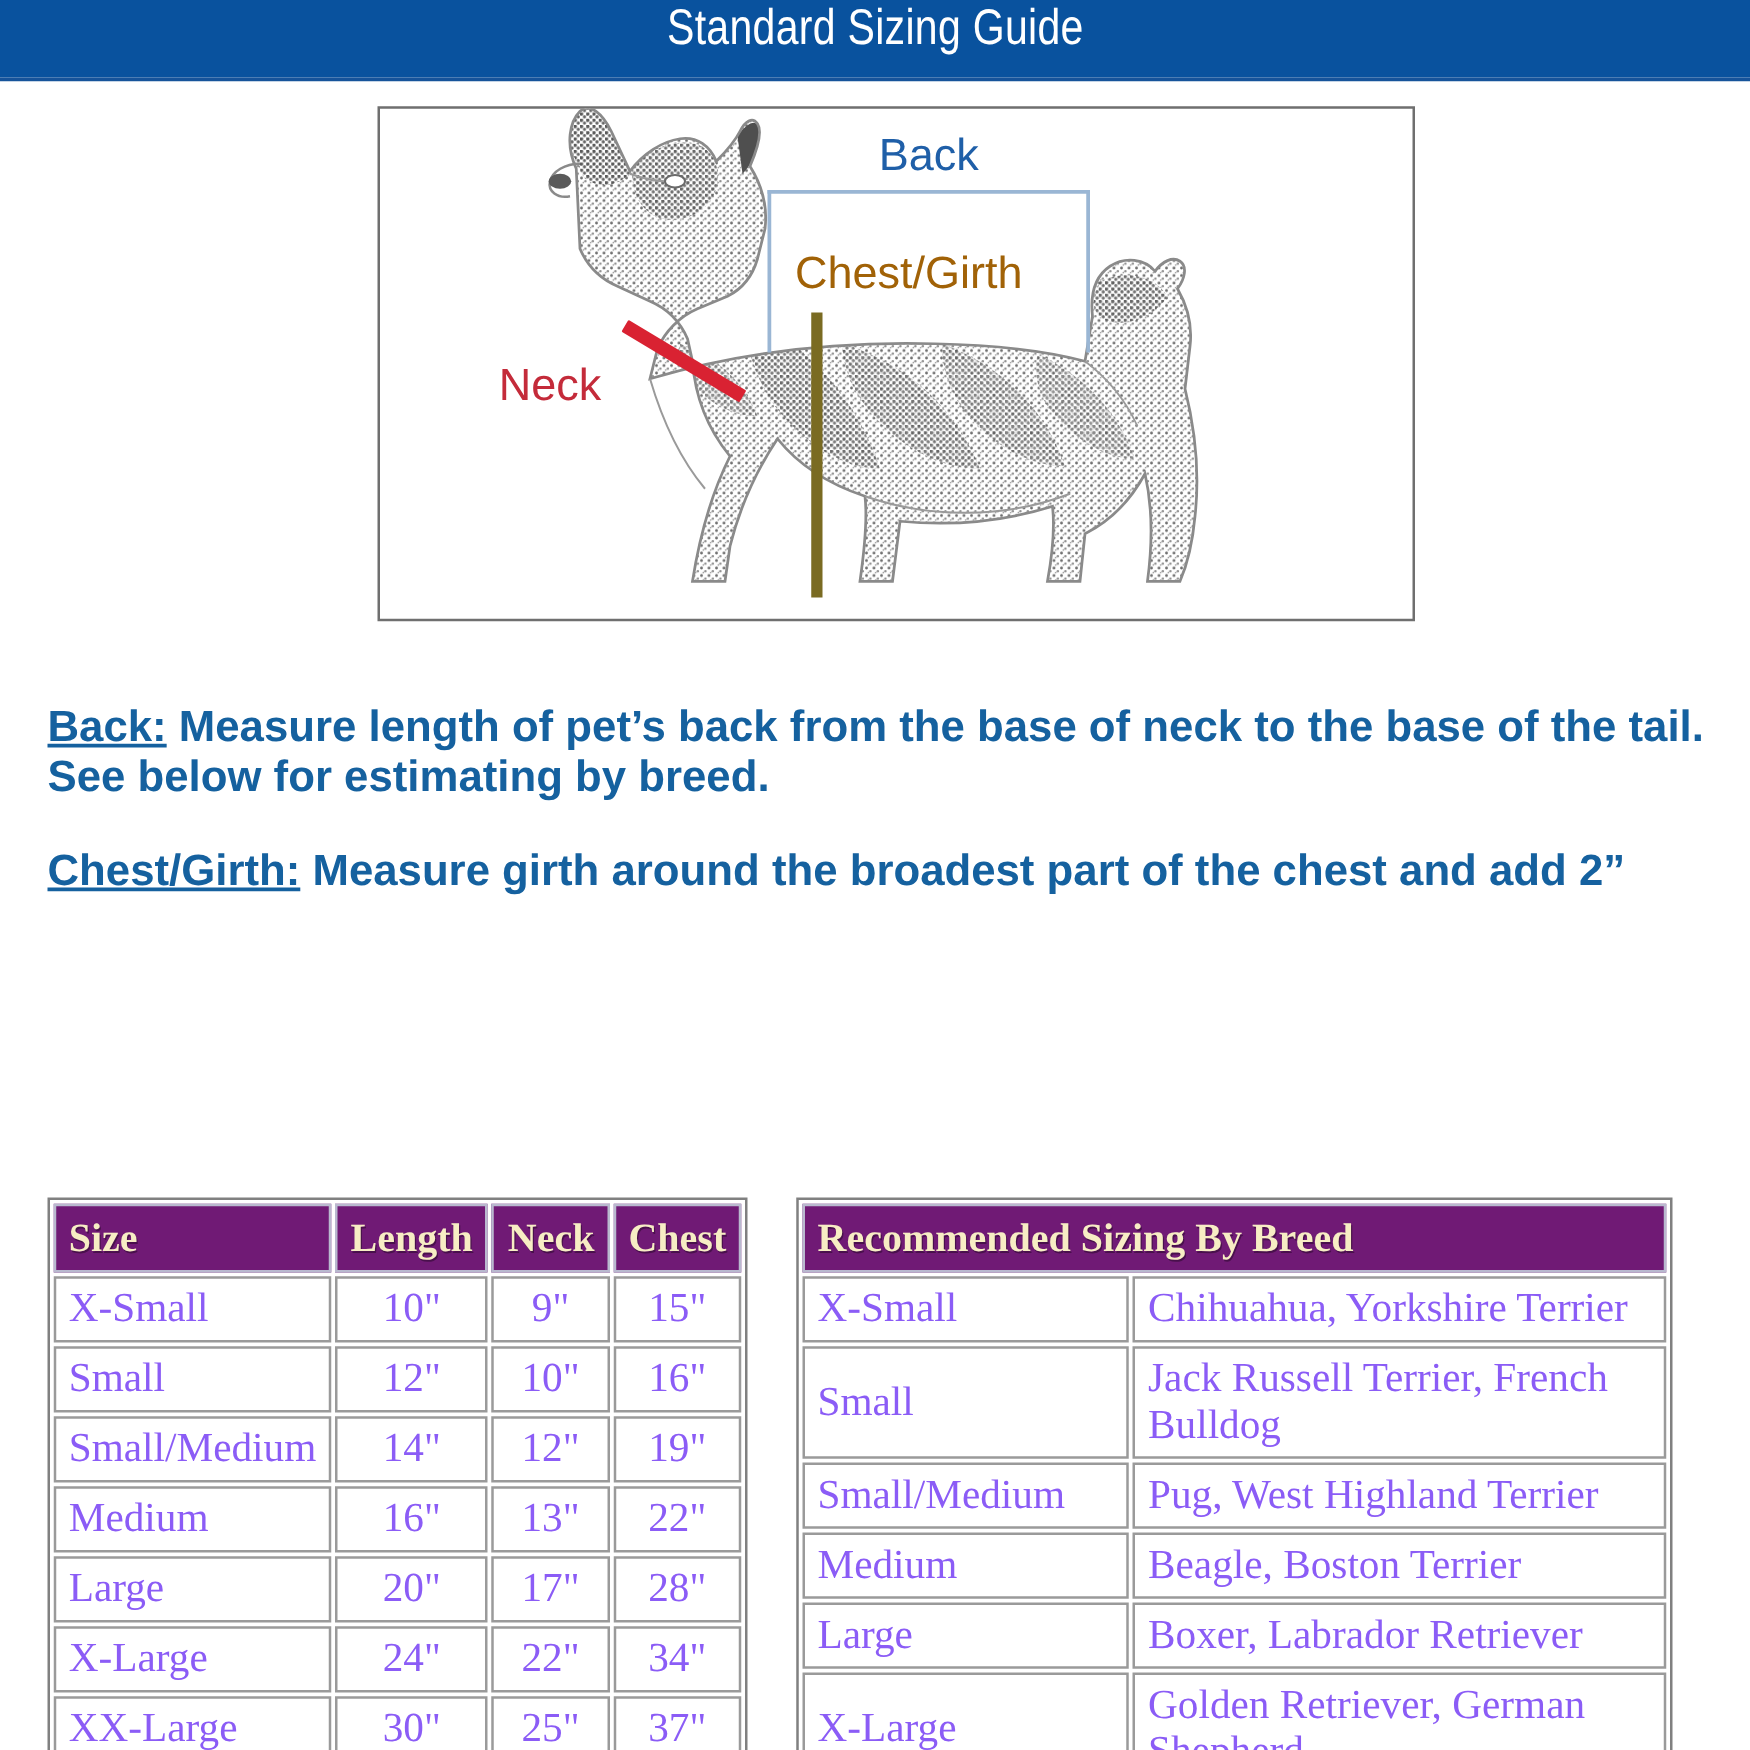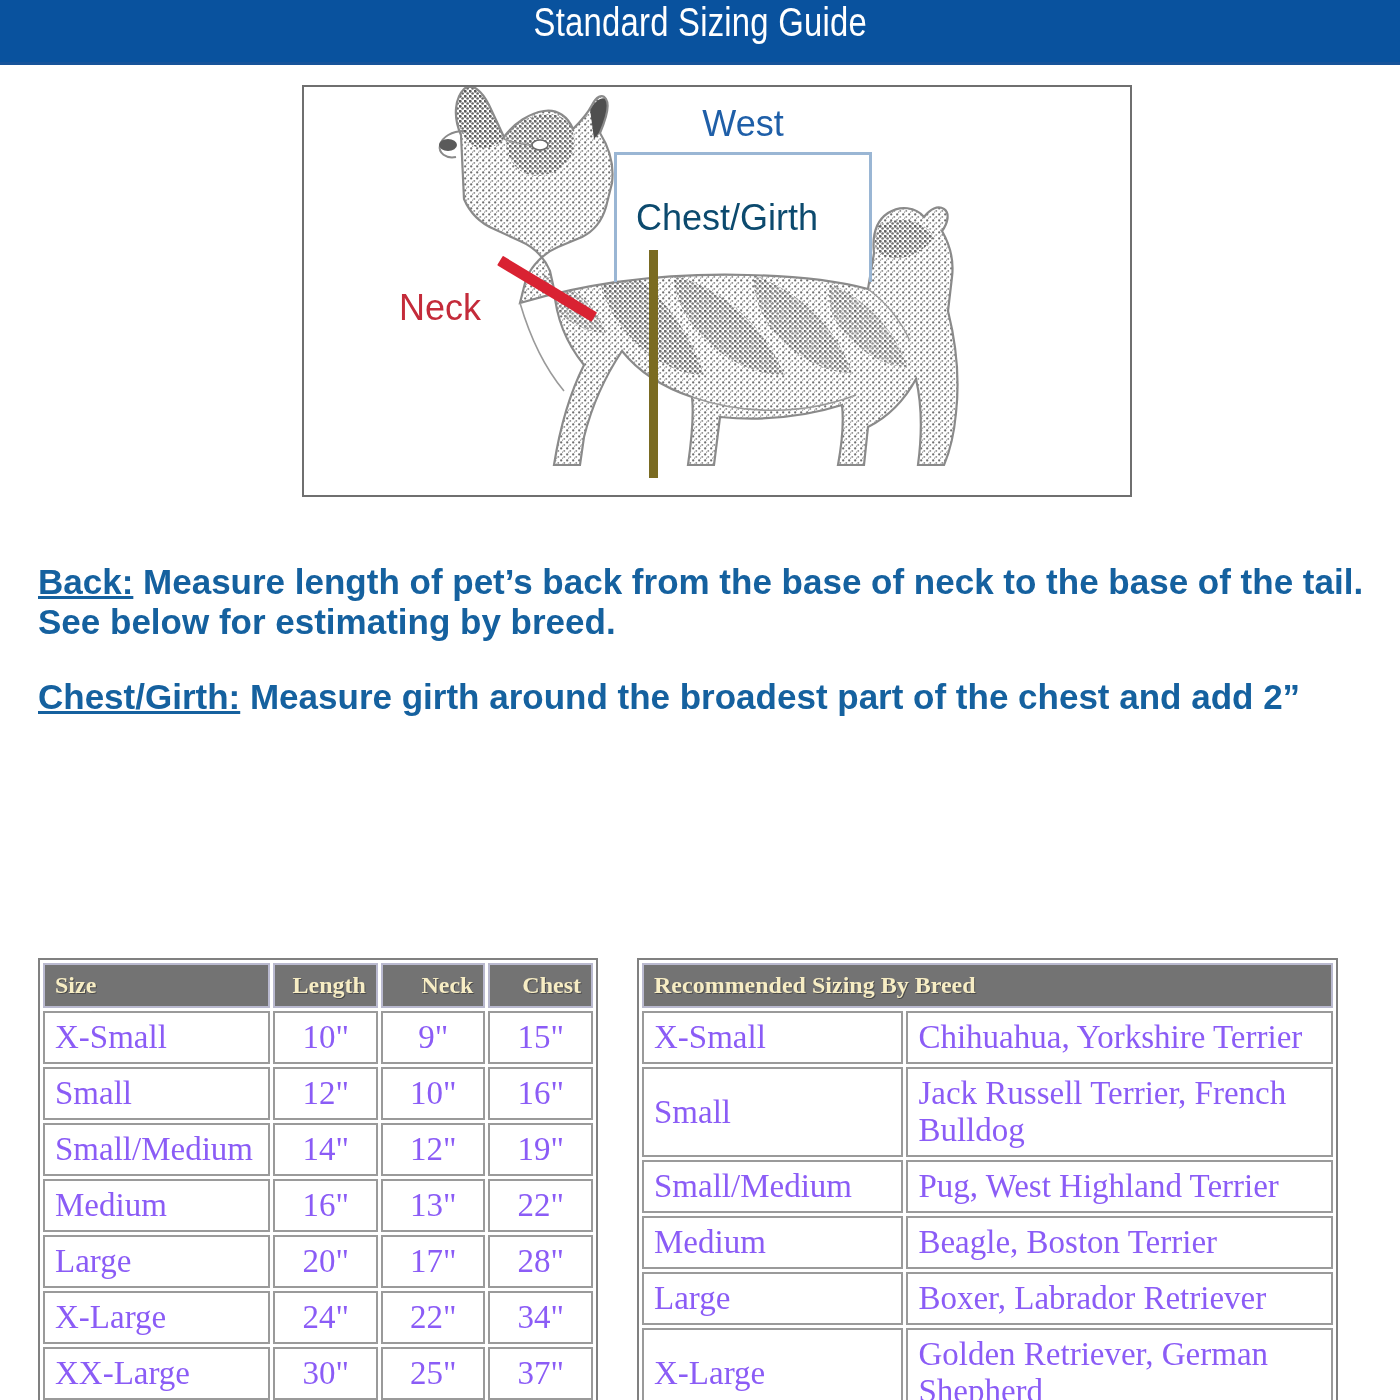--- a/index.html
+++ b/index.html
@@ -55,21 +55,21 @@
     font-family:"Liberation Sans", sans-serif;
   }
 
   
   .girth-bar{
     position:absolute;left:345px;top:163px;width:9px;height:228px;
     background:#7A6B22;
   }
   .label-girth{
     position:absolute;left:332px;top:110px;
-    color:#0c4a6e;font-size:36px;font-weight:400;white-space:nowrap;
+    color:#a16207;font-size:36px;font-weight:400;white-space:nowrap;
     font-family:"Liberation Sans", sans-serif;
   }
 
   
   .neck-line{
     position:absolute;left:196px;top:168px;width:110px;height:11px;
     background:#D92232;
     transform:rotate(31deg);
     transform-origin:left center;
     border-radius:1px;
@@ -109,23 +109,23 @@
 
   table.sizing{
     border-collapse:separate;
     border-spacing:3px;
     width:100%;
     background:#ffffff;
     border:2px solid #808080;
     font-family:"Liberation Serif", serif;
   }
   table.sizing th{
-    background:#737373;
+    background:#701a75;
     color:#F7EDC4;
-    font-size:24px;
+    font-size:32px;
     font-weight:bold;
     text-align:left;
     padding:7px 10px;
     border:2px solid #b9b9cf;
     font-family:"Liberation Serif", serif;
     text-shadow:1px 1px 0 rgba(0,0,0,.35);
   }
   table.sizing th.center{text-align:right;}
   table.sizing td{
     background:#ffffff;
@@ -234,21 +234,21 @@
       <ellipse cx="104" cy="70" rx="9" ry="6" fill="#5a5a5a"></ellipse>
       <path d="M160,64 C176,70 192,72 206,68" fill="none" stroke="#9a9a9a" stroke-width="1.6"></path>
 
       <ellipse cx="196" cy="70" rx="8" ry="5" fill="#ffffff" stroke="#6a6a6a" stroke-width="1.6"></ellipse>
 
       <path d="M176,228 C186,262 200,292 220,316" fill="none" stroke="#9a9a9a" stroke-width="1.6"></path>
       <path d="M348,322 C400,340 460,340 512,320" fill="none" stroke="#9a9a9a" stroke-width="1.6"></path>
       <path d="M524,214 C540,226 556,244 566,266" fill="none" stroke="#9a9a9a" stroke-width="1.4"></path>
     </svg>
 
-    <div class="label-back">West</div>
+    <div class="label-back">Back</div>
     <div class="back-bracket"></div>
 
     <div class="label-girth">Chest/Girth</div>
     <div class="girth-bar"></div>
 
     <div class="neck-line"></div>
     <div class="label-neck">Neck</div>
   </div>
 </div>
 

